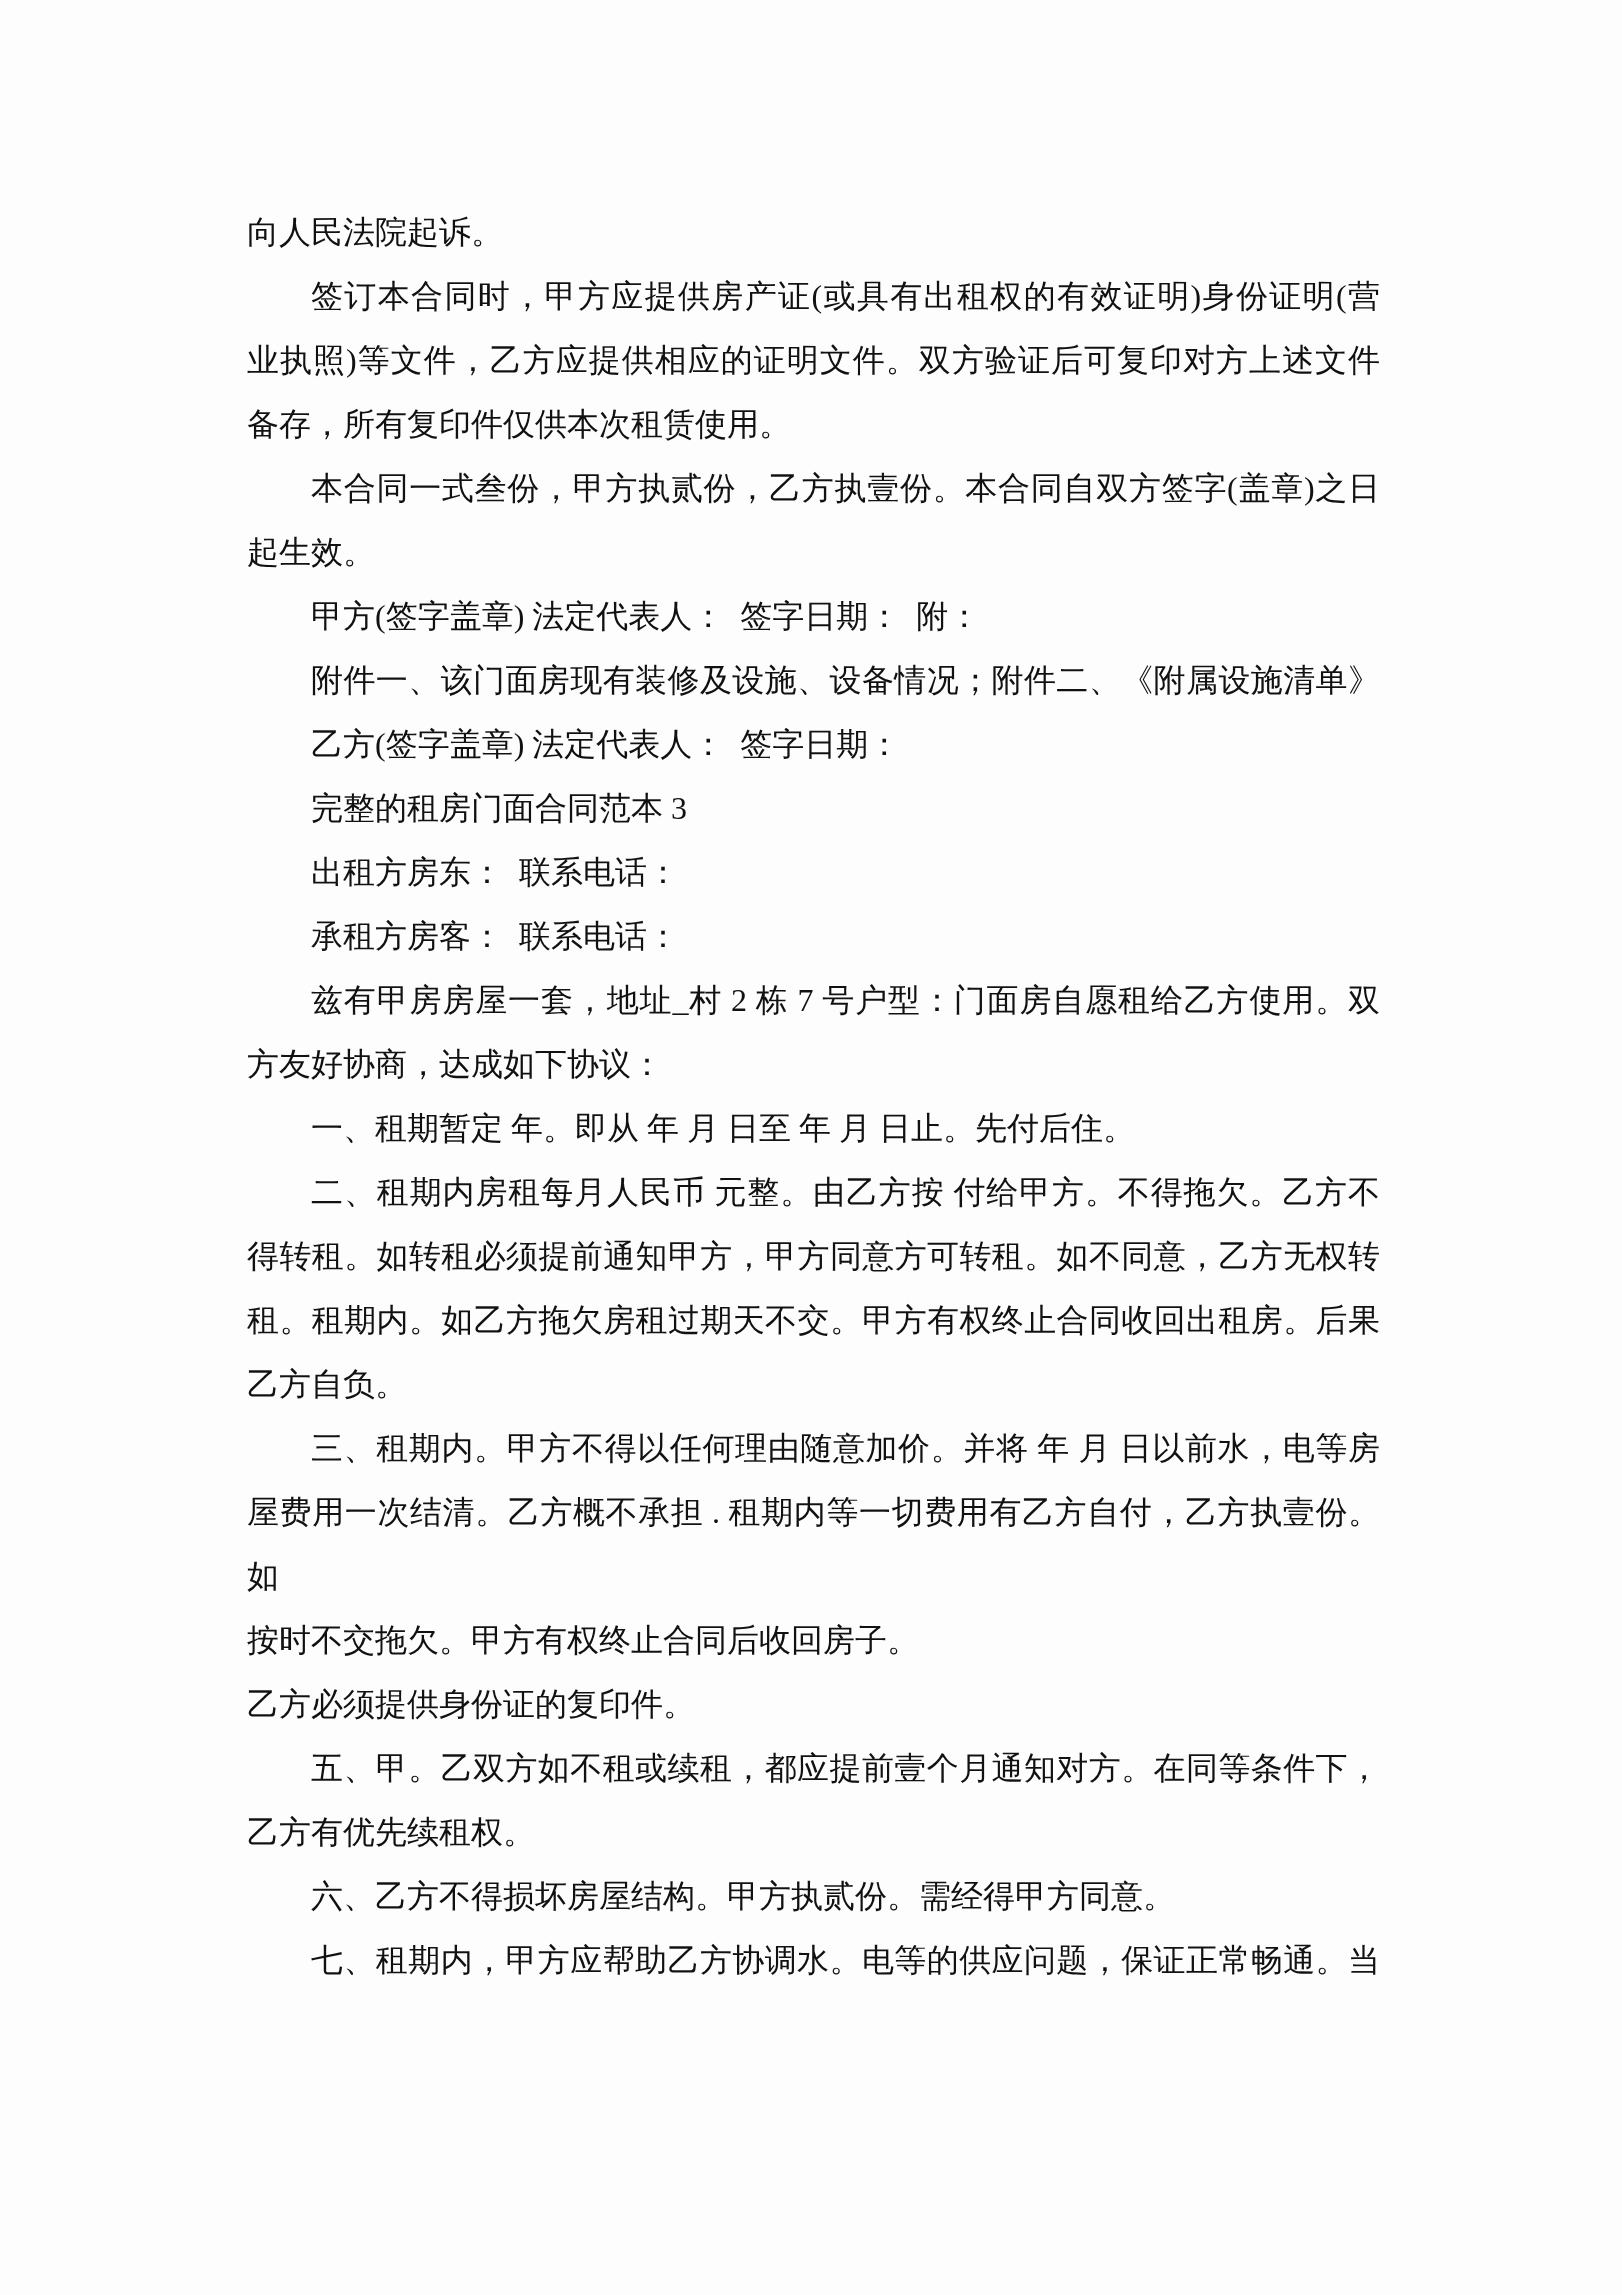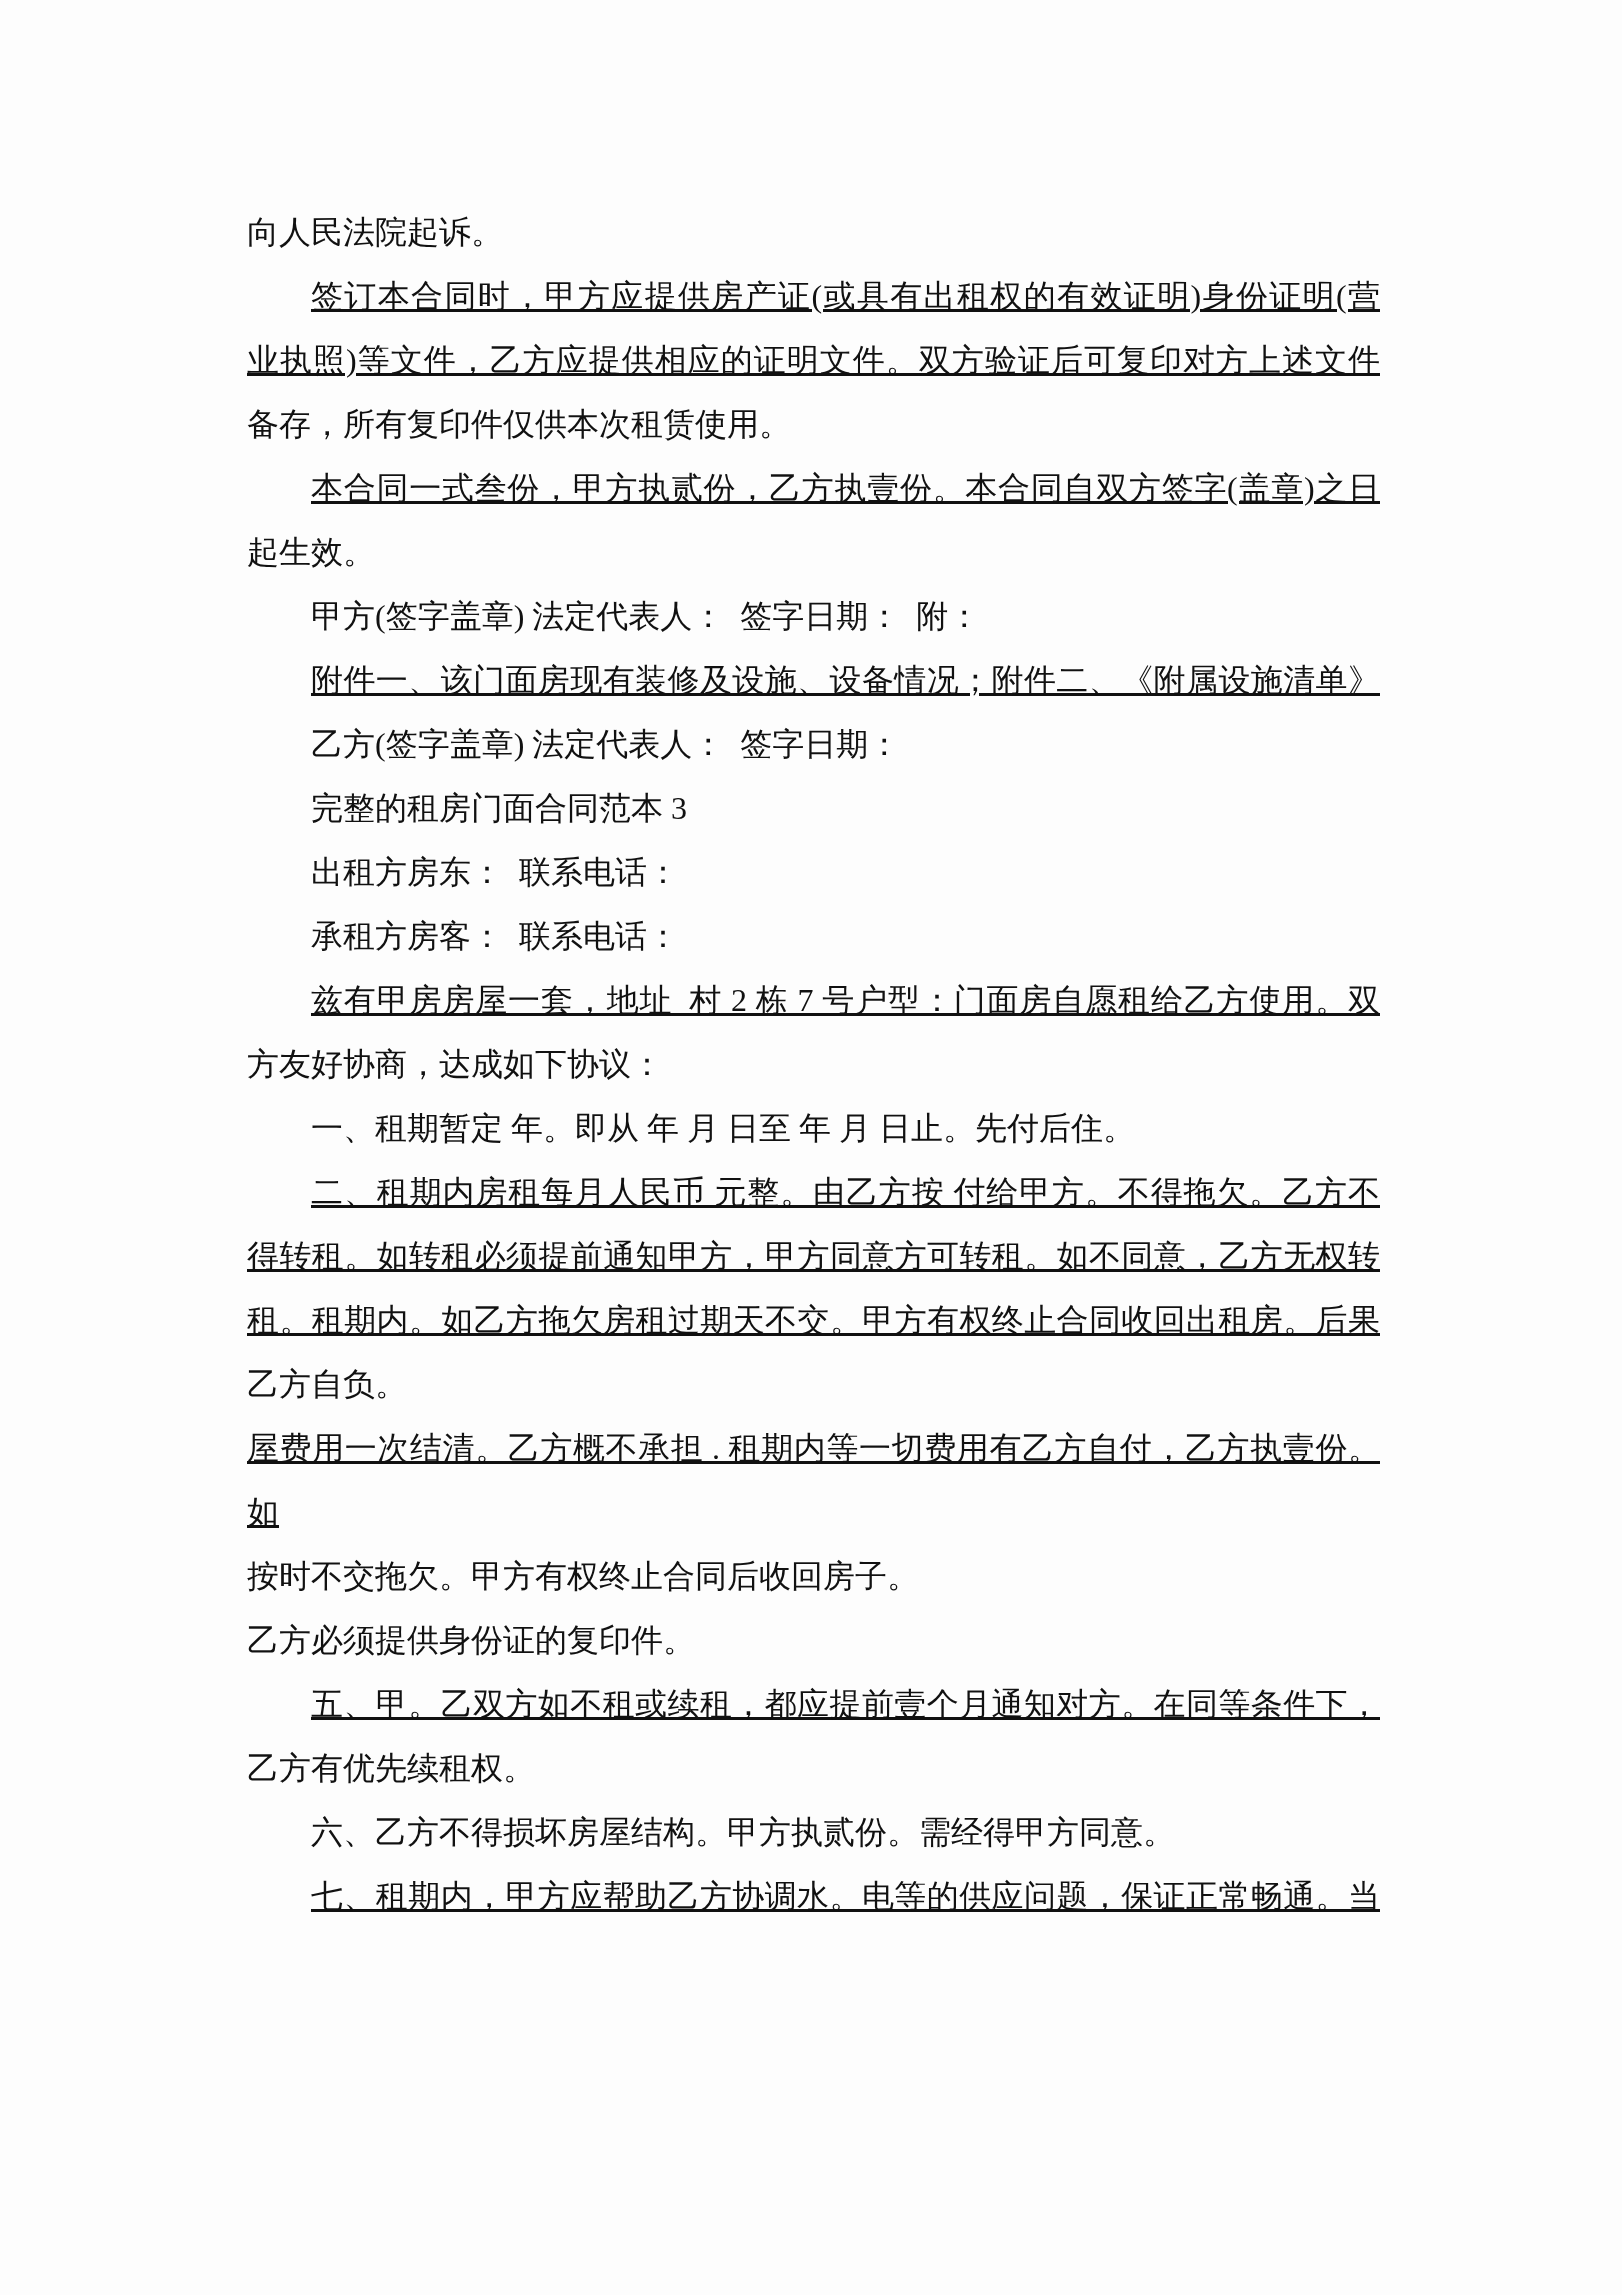--- a/index.html
+++ b/index.html
@@ -28,21 +28,20 @@
   .line {
     white-space: pre-wrap;
     min-height: 64px;
   }
   .line.indent {
     text-indent: 64px;
   }
   .line.fill {
     text-align: justify;
     text-align-last: justify;
-    text-decoration: underline;
   }
 </style>
 </head>
 <body>
 
 <div class="page">
   <div class="text-block">
       <div class="line">向人民法院起诉。</div>
       <div class="line indent fill">签订本合同时，甲方应提供房产证(或具有出租权的有效证明)身份证明(营</div>
       <div class="line fill">业执照)等文件，乙方应提供相应的证明文件。双方验证后可复印对方上述文件</div>
@@ -55,20 +54,21 @@
       <div class="line indent">完整的租房门面合同范本 3</div>
       <div class="line indent">出租方房东：  联系电话：</div>
       <div class="line indent">承租方房客：  联系电话：</div>
       <div class="line indent fill">兹有甲房房屋一套，地址_村 2 栋 7 号户型：门面房自愿租给乙方使用。双</div>
       <div class="line">方友好协商，达成如下协议：</div>
       <div class="line indent">一、租期暂定 年。即从 年 月 日至 年 月 日止。先付后住。</div>
       <div class="line indent fill">二、租期内房租每月人民币 元整。由乙方按 付给甲方。不得拖欠。乙方不</div>
       <div class="line fill">得转租。如转租必须提前通知甲方，甲方同意方可转租。如不同意，乙方无权转</div>
       <div class="line fill">租。租期内。如乙方拖欠房租过期天不交。甲方有权终止合同收回出租房。后果</div>
       <div class="line">乙方自负。</div>
+      <div class="line indent fill">三、租期内。甲方不得以任何理由随意加价。并将 年 月 日以前水，电等房</div>
       <div class="line fill">屋费用一次结清。乙方概不承担 . 租期内等一切费用有乙方自付，乙方执壹份。如</div>
       <div class="line">按时不交拖欠。甲方有权终止合同后收回房子。</div>
       <div class="line">乙方必须提供身份证的复印件。</div>
       <div class="line indent fill">五、甲。乙双方如不租或续租，都应提前壹个月通知对方。在同等条件下，</div>
       <div class="line">乙方有优先续租权。</div>
       <div class="line indent">六、乙方不得损坏房屋结构。甲方执贰份。需经得甲方同意。</div>
       <div class="line indent fill">七、租期内，甲方应帮助乙方协调水。电等的供应问题，保证正常畅通。当</div>
     </div>
 </div>
 

